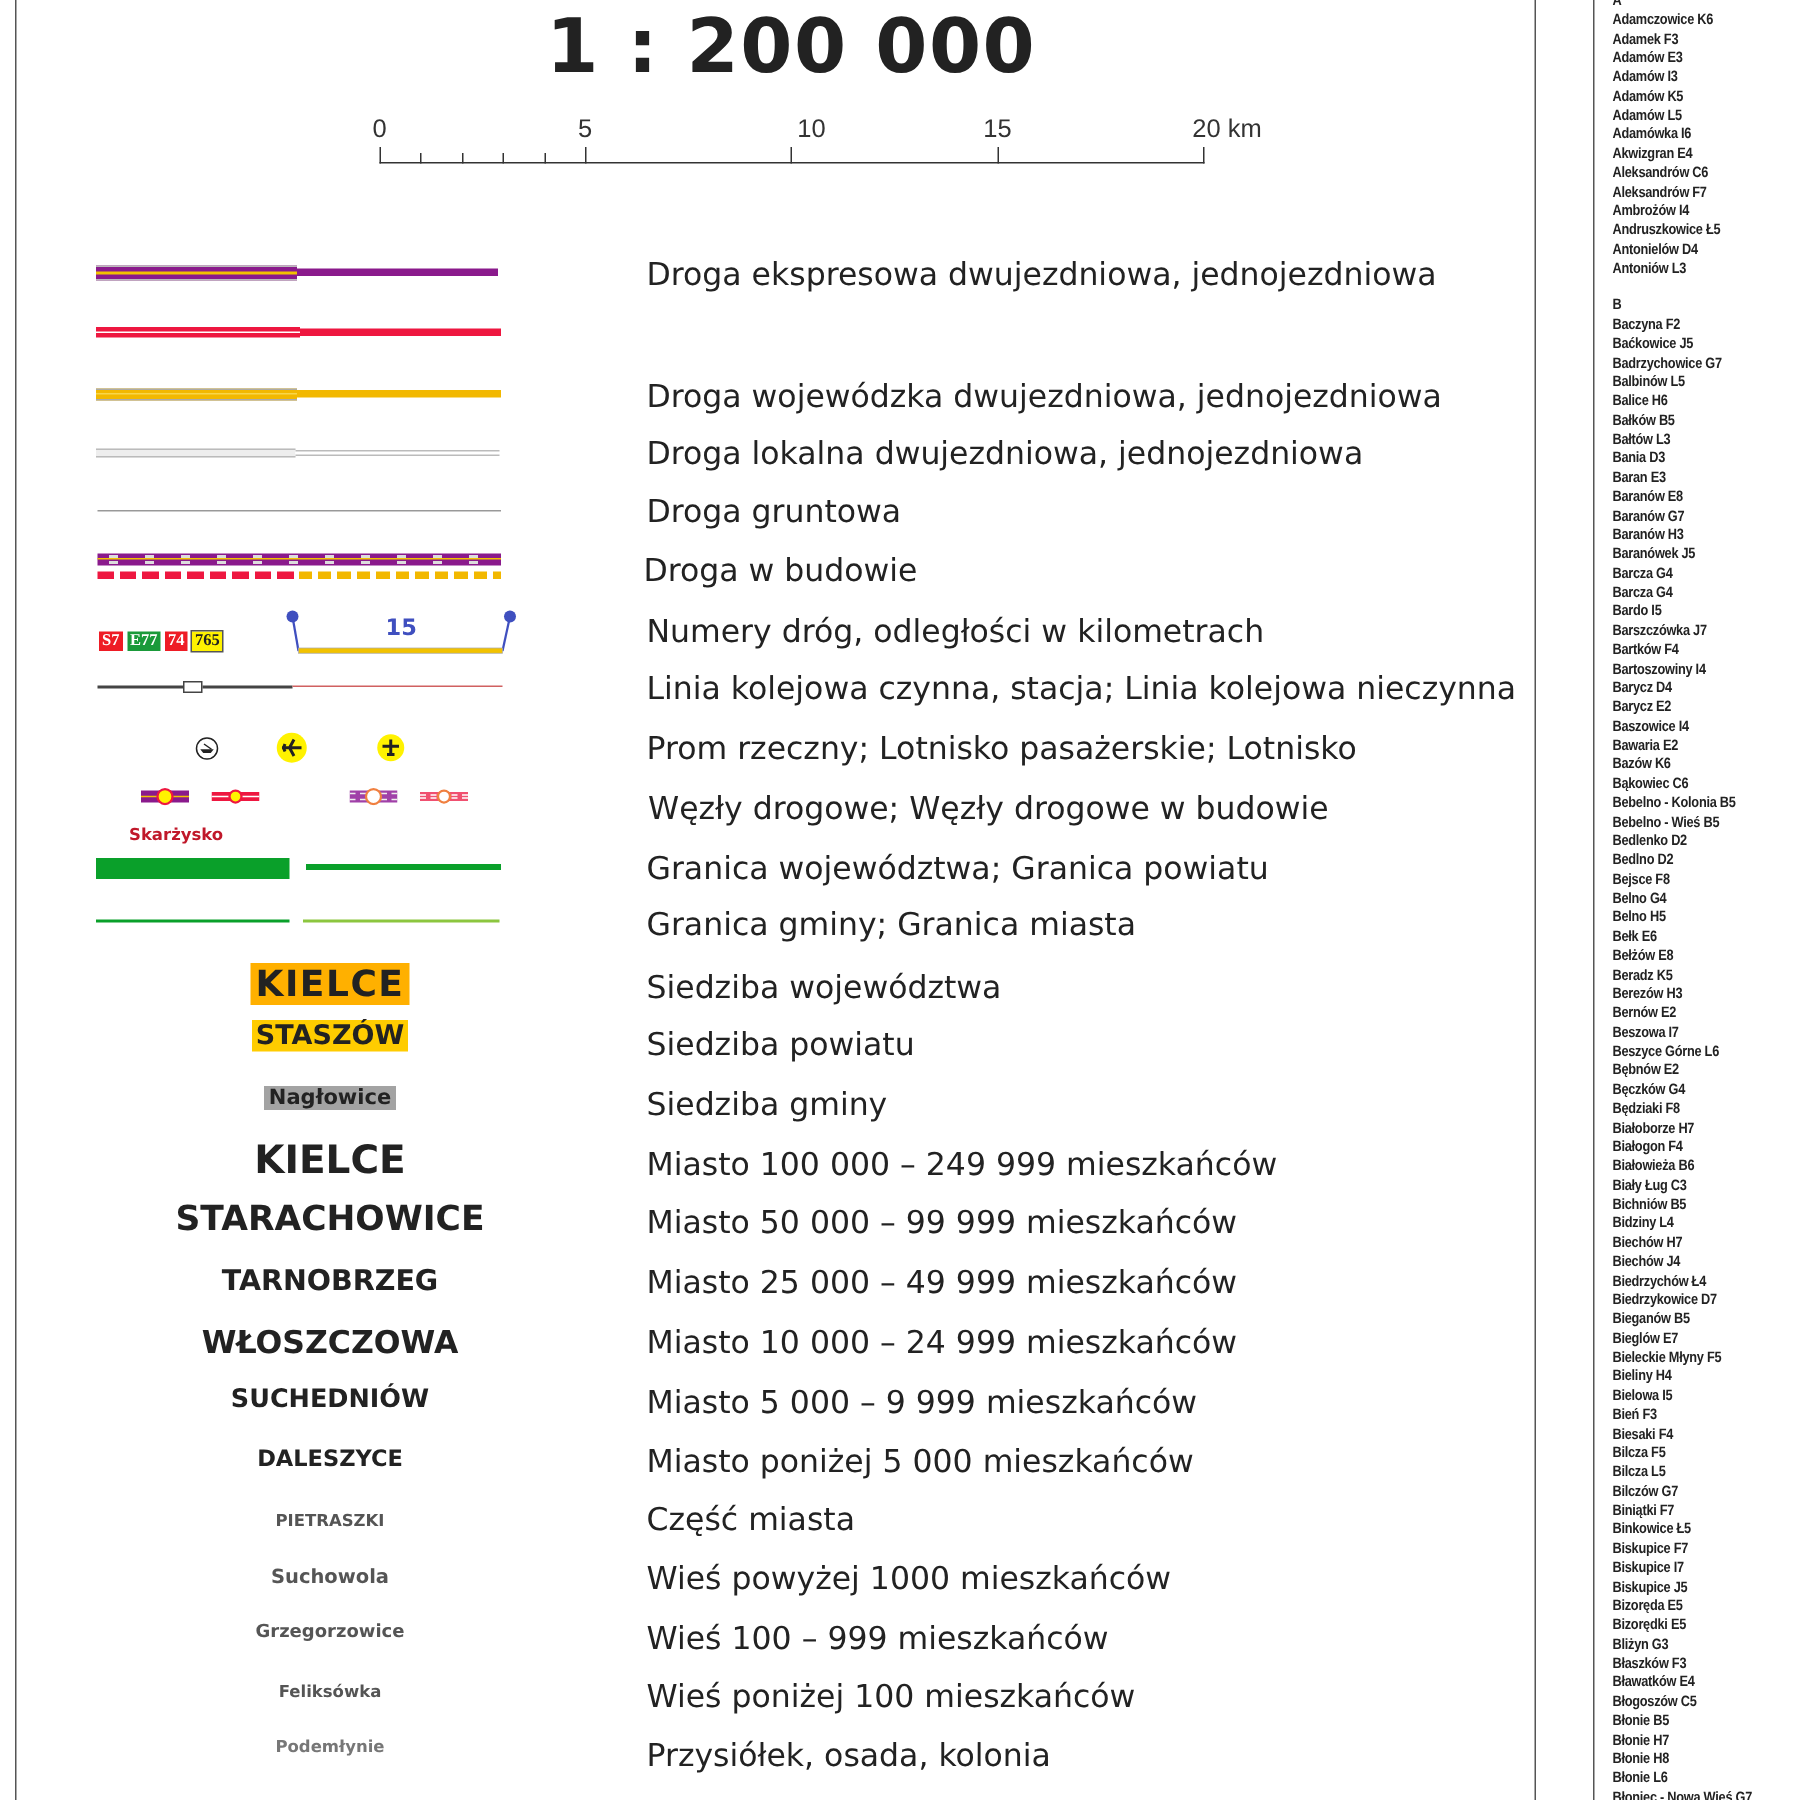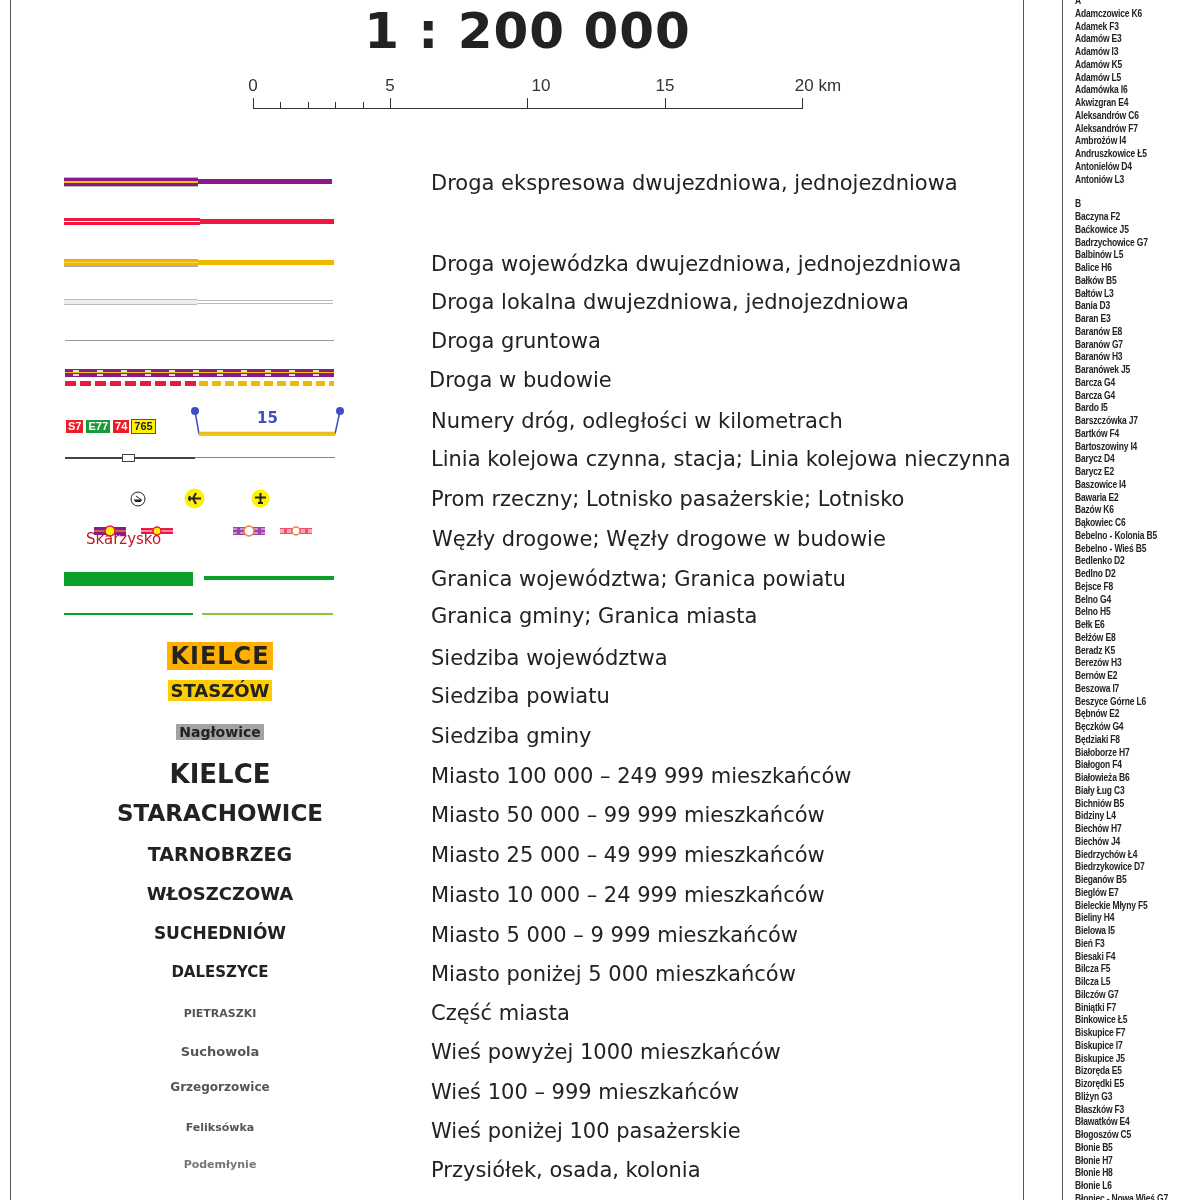--- a/index.html
+++ b/index.html
@@ -20,21 +20,21 @@
   .scalebar .tick.minor { top: 28px; height: 7px; }
   .scalebar .lbl { position: absolute; top: 2px; font-family: "Liberation Sans", sans-serif; font-size: 17px; color: #333; transform: translateX(-50%); white-space: nowrap; }
 
   .legend-row { position: absolute; left: 0; width: 1020px; height: 40px; }
   .legend-label {
     position: absolute; left: 387px; font-family: "DejaVu Sans", sans-serif;
     font-size: 21px; color: #222; white-space: nowrap; line-height: 1; margin-left: 44px;
   }
   .sym { position: absolute; }
 
-  .badge { display: inline-block; font-family: Liberation Sans, sans-serif; font-weight: bold; font-size: 11px; padding: 0 2px; line-height: 13px; margin-right: 3px; color: #fff; }
+  .badge { display: inline-block; font-family: Liberation Serif, serif; font-weight: bold; font-size: 11px; padding: 0 2px; line-height: 13px; margin-right: 3px; color: #fff; }
 
   .city { position: absolute; left: 60px; width: 320px; text-align: center; font-family: "DejaVu Sans", sans-serif; font-weight: bold; color: #222; white-space: nowrap; }
   .hl { padding: 0 3px; }
 
   .index {
     position: absolute; left: 1075px; top: -5px; width: 125px;
     font-family: "Liberation Sans", sans-serif; font-size: 10px; color: #222;
     line-height: 12.75px; letter-spacing: -0.2px; font-weight: bold;
     transform: scaleX(0.85); transform-origin: left top;
   }
@@ -173,21 +173,21 @@
     <line x1="0" y1="4" x2="32" y2="4" stroke="#eee" stroke-width="1" stroke-dasharray="4 3"></line>
     <line x1="0" y1="8" x2="32" y2="8" stroke="#eee" stroke-width="1" stroke-dasharray="4 3"></line>
     <circle cx="16" cy="6" r="5" fill="#fff" stroke="#f08040" stroke-width="1.5"></circle>
   </svg>
   <svg class="sym" style="left:280px;top:1px;" width="32" height="12">
     <rect x="0" y="3" width="32" height="6" fill="#f05070"></rect>
     <line x1="0" y1="5" x2="32" y2="5" stroke="#fff" stroke-width="1" stroke-dasharray="4 3"></line>
     <line x1="0" y1="7" x2="32" y2="7" stroke="#fff" stroke-width="1" stroke-dasharray="4 3"></line>
     <circle cx="16" cy="6" r="4" fill="#fff" stroke="#f08040" stroke-width="1.5"></circle>
   </svg>
-  <div class="sym" style="left:86px;top:6px;font-weight:normal;font-size:15px;color:#c0182a;">Skarżysko</div>
+  <div class="sym" style="left:86px;top:26px;font-weight:bold;font-size:11px;color:#c0182a;">Skarżysko</div>
   <div class="legend-label" style="top:5px;left:388px;">Węzły drogowe; Węzły drogowe w budowie</div>
 </div>
 
 <div class="legend-row" style="top:566px;">
   <div class="sym" style="left:64px;top:6px;width:129px;height:14px;background:#0aa02a;"></div>
   <div class="sym" style="left:204px;top:10px;width:130px;height:4px;background:#0aa02a;"></div>
   <div class="legend-label" style="top:3px;">Granica województwa; Granica powiatu</div>
 </div>
 
 <div class="legend-row" style="top:604px;">
@@ -214,40 +214,40 @@
 
   <div class="city" style="top:759px;font-size:26px;">KIELCE</div>
   <div class="legend-label" style="top:766px;">Miasto 100 000 – 249 999 mieszkańców</div>
 
   <div class="city" style="top:800px;font-size:23px;">STARACHOWICE</div>
   <div class="legend-label" style="top:805px;">Miasto 50 000 – 99 999 mieszkańców</div>
 
   <div class="city" style="top:843px;font-size:19px;">TARNOBRZEG</div>
   <div class="legend-label" style="top:845px;">Miasto 25 000 – 49 999 mieszkańców</div>
 
-  <div class="city" style="top:883px;font-size:18px;">WŁOSZCZOWA</div>
+  <div class="city" style="top:883px;font-size:21px;">WŁOSZCZOWA</div>
   <div class="legend-label" style="top:885px;">Miasto 10 000 – 24 999 mieszkańców</div>
 
   <div class="city" style="top:923px;font-size:17px;">SUCHEDNIÓW</div>
   <div class="legend-label" style="top:925px;">Miasto  5 000 – 9 999 mieszkańców</div>
 
   <div class="city" style="top:963px;font-size:15px;">DALESZYCE</div>
   <div class="legend-label" style="top:964px;">Miasto poniżej 5 000 mieszkańców</div>
 
   <div class="city" style="top:1007px;font-size:11px;color:#555;">PIETRASZKI</div>
   <div class="legend-label" style="top:1003px;">Część miasta</div>
 
   <div class="city" style="top:1044px;font-size:13px;color:#555;">Suchowola</div>
   <div class="legend-label" style="top:1042px;">Wieś powyżej 1000 mieszkańców</div>
 
   <div class="city" style="top:1080px;font-size:12px;color:#555;">Grzegorzowice</div>
   <div class="legend-label" style="top:1082px;">Wieś  100 – 999 mieszkańców</div>
 
   <div class="city" style="top:1121px;font-size:11px;color:#555;">Feliksówka</div>
-  <div class="legend-label" style="top:1121px;">Wieś poniżej 100 pasażerskie</div>
+  <div class="legend-label" style="top:1121px;">Wieś poniżej 100 mieszkańców</div>
 
   <div class="city" style="top:1158px;font-size:11px;color:#777;">Podemłynie</div>
   <div class="legend-label" style="top:1160px;">Przysiółek, osada, kolonia</div>
 </div>
 
 <div class="index">
   <div class="letter">A</div>
   <div id="index-A">
       <div>Adamczowice K6</div>
       <div>Adamek F3</div>

